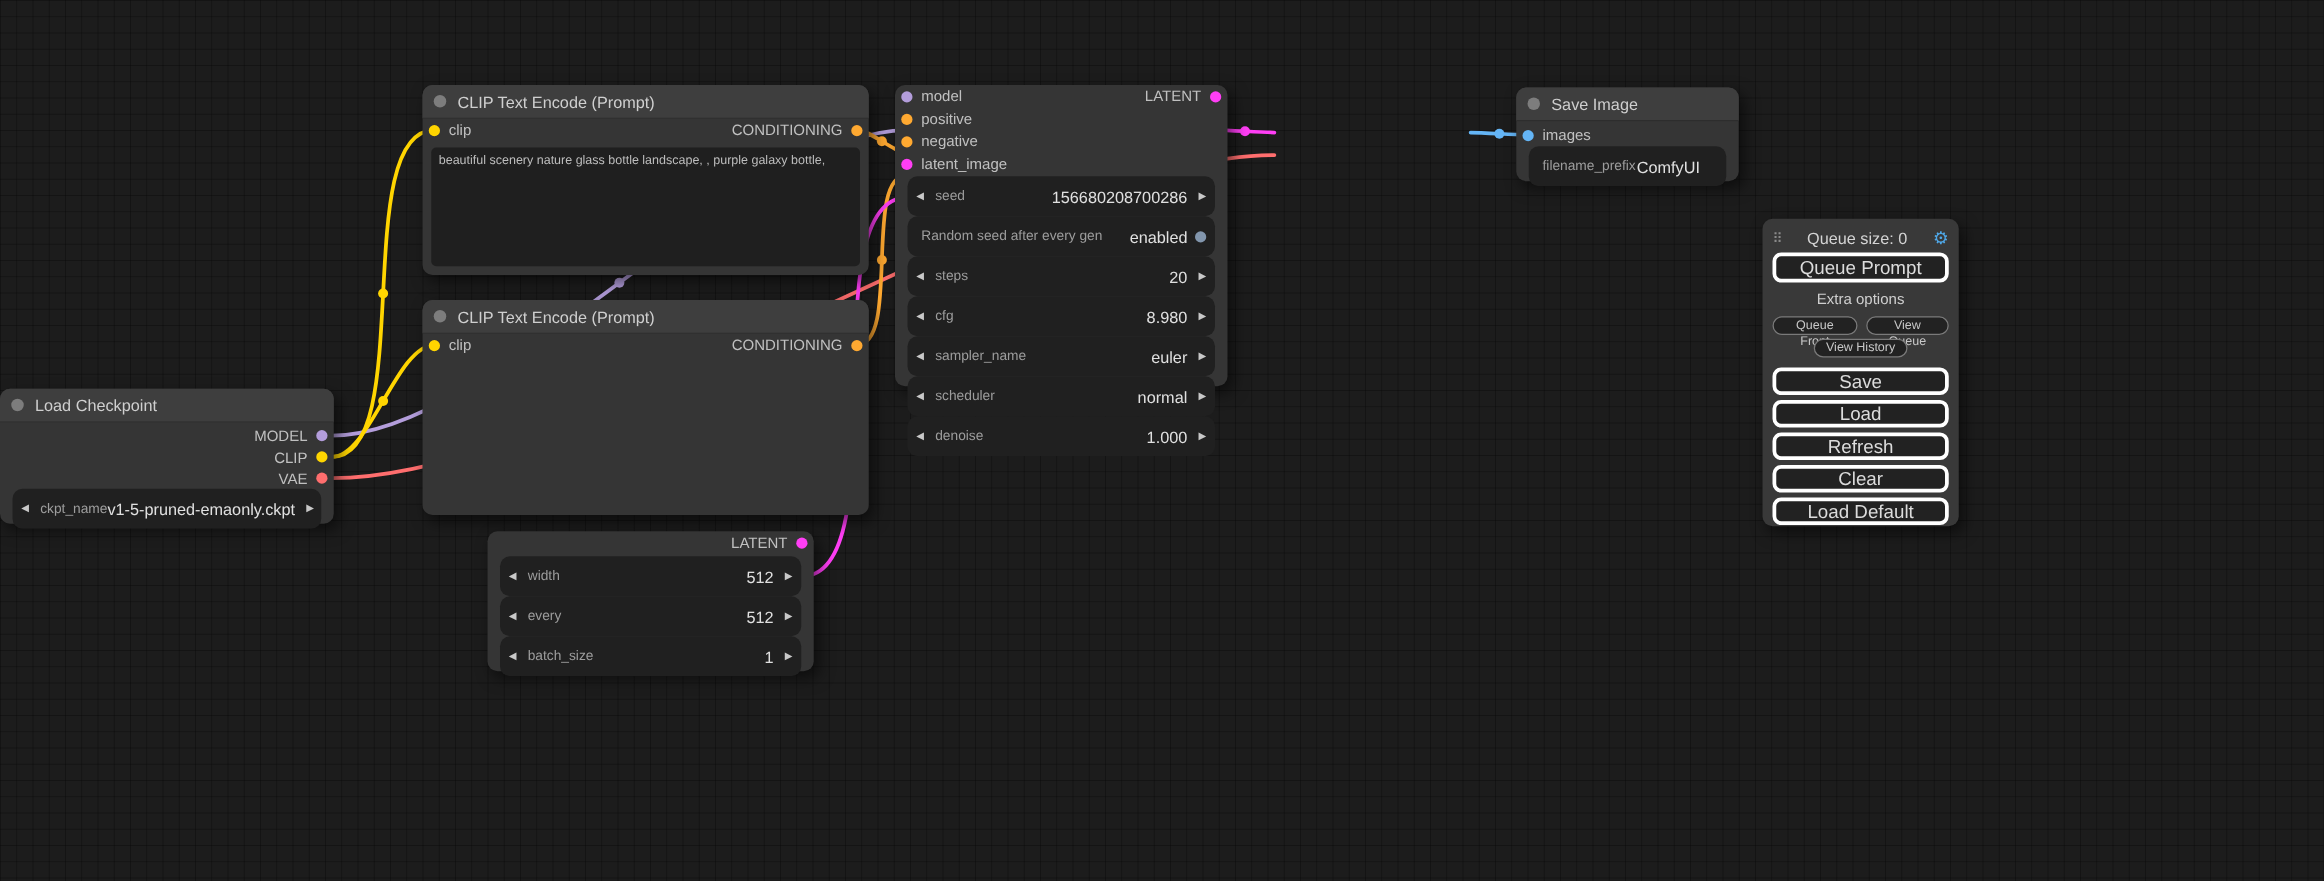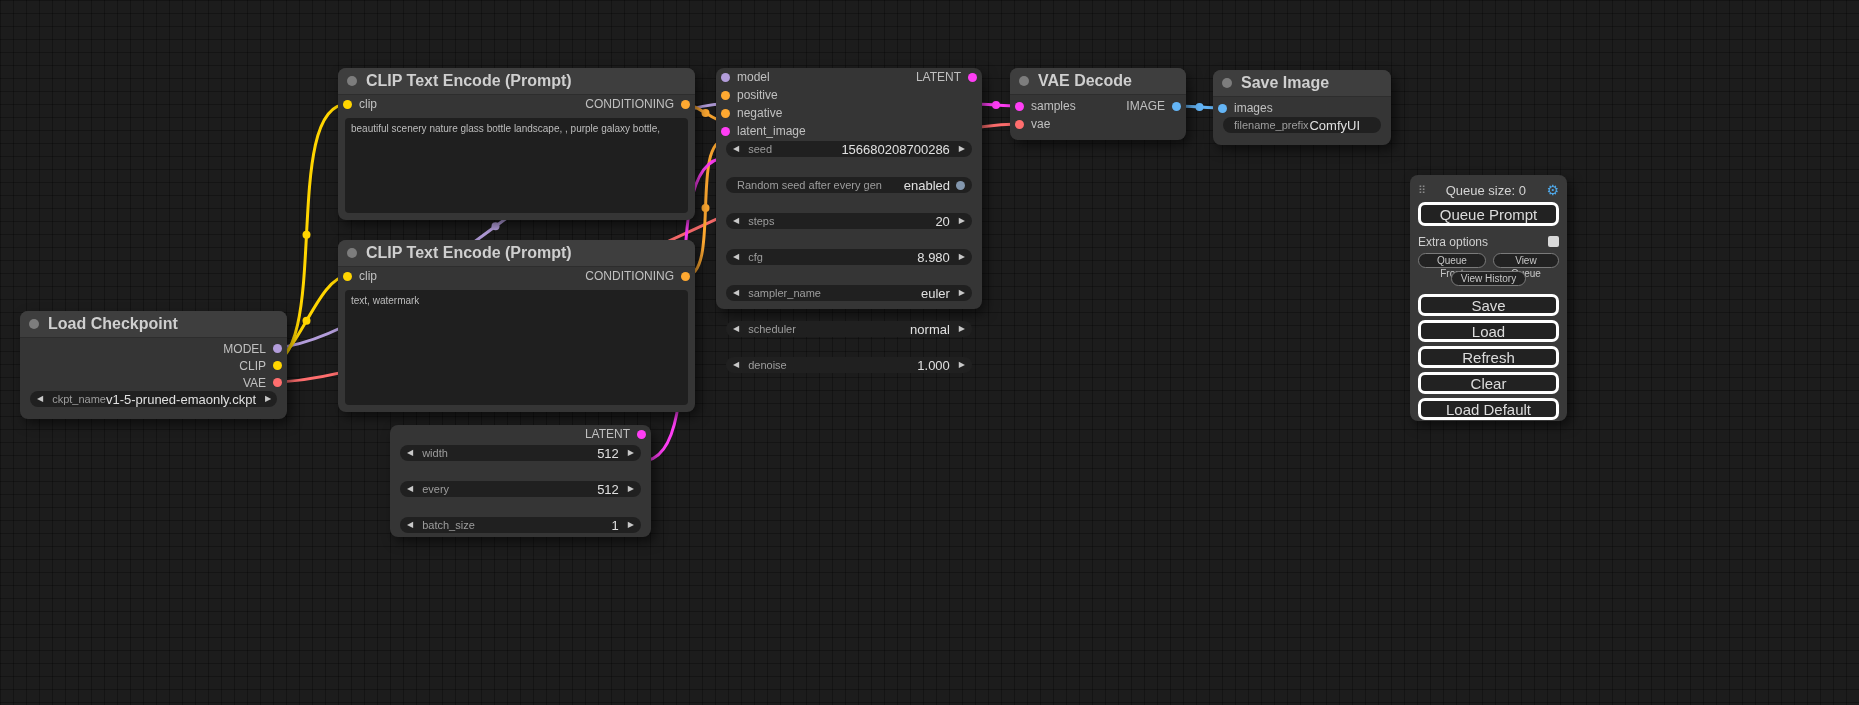--- a/index.html
+++ b/index.html
@@ -12,51 +12,51 @@
       linear-gradient(90deg, rgba(0,0,0,0.28) 1px, transparent 1px);
     background-size:13px 13px;
     font-family:"Liberation Sans", sans-serif;
   }
   #wires { position:absolute; left:0; top:0; z-index:1; }
   .node { position:absolute; z-index:2; background:#353535; border-radius:8px;
           box-shadow:4px 5px 12px rgba(0,0,0,0.55); }
   .ntitle { height:27px; display:flex; align-items:center; padding:0 10px 0 9px;
             background:#3e3e3e; border-radius:8px 8px 0 0; border-bottom:1px solid #2d2d2d; }
   .tdot { width:10px; height:10px; border-radius:50%; background:#7d7d7d; margin-right:9px; flex:none; }
-  .ttext { font-size:16px; color:#cfcfcf; white-space:nowrap; overflow:hidden;font-weight:bold; }
+  .ttext { font-size:13px; color:#cfcfcf; white-space:nowrap; overflow:hidden; }
   .srow { display:flex; align-items:center; height:18px; padding:0 5px; }
   .sin  { display:flex; align-items:center; gap:7px; }
   .sout { display:flex; align-items:center; gap:7px; margin-left:auto; }
   .dot  { width:9px; height:9px; border-radius:50%; background:#888; flex:none; }
   .slabel { font-size:12px; color:#c0c0c0; white-space:nowrap; }
   .prompt { margin:5px 7px; background:#1f1f1f; border-radius:4px; padding:4px 6px;
             font-family:Liberation Sans, sans-serif; font-size:10px; line-height:1.4;
             color:#bdbdbd; overflow:hidden; }
   .widget { display:flex; align-items:center; height:16px; background:#202020;
-            border-radius:8px; margin:0 10px 20px; padding:0 7px; }
+            border-radius:8px; margin:0 10px 0; padding:16px 7px; }
   .warr { color:#c8c8c8; font-size:8px; line-height:1; flex:none; }
   .wname { font-size:11px; color:#9d9d9d; margin-left:9px; white-space:nowrap; }
   .wval  { font-size:13px; color:#e0e0e0; margin-left:auto; margin-right:9px; white-space:nowrap; }
   .widget.toggle .wname { margin-left:4px; }
   .widget.toggle .wval  { margin-right:6px; }
   .knob { width:9px; height:9px; border-radius:50%; background:#8296ad; flex:none; }
   .nbody { overflow:hidden; }
 
   #menu { position:absolute; z-index:3; left:1410px; top:175px; width:157px; height:246px;
           background:#393939; border-radius:8px; box-shadow:4px 5px 12px rgba(0,0,0,0.55);
           padding:6px 8px 4px; }
   .mhead { display:flex; align-items:center; height:18px; margin-bottom:3px; }
   .drag { color:#8a8a8a; font-size:11px; letter-spacing:-1px; cursor:grab; }
   .qsize { flex:1; text-align:center; color:#d4d4d4; font-size:13px; }
   .gear { color:#4fa8e8; font-size:14px; cursor:pointer; }
   .mbtn { display:block; width:100%; background:#222; border:3px solid #ffffff; border-radius:7px;
           color:#dcdcdc; font-size:15px; font-family:inherit; height:22px; margin:4px 0; cursor:pointer; }
   .mbtn.big { height:24px; margin:2px 0 7px; }
-  .extra-row { display:flex; justify-content:space-between; align-items:center; gap:6px;
-               color:#cfcfcf; font-size:12px; height:17px; }
+  .extra-row { display:flex; justify-content:center; align-items:center; gap:6px;
+               color:#cfcfcf; font-size:12px; height:17px;flex-direction:column; }
   .checkbox { width:11px; height:11px; background:#d9d9d9; border-radius:2px; cursor:pointer; }
   .pill-row { display:flex; justify-content:center; gap:7px; margin:3px 0; }
   .pill { background:#222; border:1px solid #7a7a7a; border-radius:9px; color:#c8c8c8;
           font-size:10px; font-family:inherit; padding:0 9px; height:15px; line-height:13px; cursor:pointer; }
   .mgroup { margin-top:8px; }
 </style>
 </head>
 <body>
 
 <div id="canvas">
@@ -75,21 +75,21 @@
       <path d="M 685.5 276 C 720.9400902933387 276 690.0599097066613 140 725.5 140" fill="none" stroke="#FFA931" stroke-width="3" stroke-linecap="round"></path>
       <circle cx="705.5" cy="208" r="4" fill="#FFA931"></circle>
       <path d="M 641.5 461 C 720.1070130459109 461 646.8929869540891 158 725.5 158" fill="none" stroke="#FF3EF5" stroke-width="3" stroke-linecap="round"></path>
       <circle cx="683.5" cy="309.5" r="4" fill="#FF3EF5"></circle>
       <path d="M 972.5 104 C 984.2606334863391 104 1007.7393665136609 106 1019.5 106" fill="none" stroke="#FF3EF5" stroke-width="3" stroke-linecap="round"></path>
       <circle cx="996" cy="105" r="4" fill="#FF3EF5"></circle>
       <path d="M 1176.5 106 C 1188.0108644332213 106 1210.9891355667787 108 1222.5 108" fill="none" stroke="#64B5F6" stroke-width="3" stroke-linecap="round"></path>
       <circle cx="1199.5" cy="107" r="4" fill="#64B5F6"></circle>
     </svg>
 
-  <div class="node" style="left:20px;top:311px;width:267px;height:108px">
+  <div class="node" style="left:0;top:311px;width:267px;height:108px">
     <div class="ntitle">
       <span class="tdot"></span>
       <span class="ttext">Load Checkpoint</span>
     </div>
     <div class="nbody" style="padding-top:2px">
       <div class="srow" style="height:17px">
         <span class="sout">
           <span class="slabel">MODEL</span>
           <span class="dot" style="background: rgb(179, 157, 219);"></span>
         </span>
@@ -144,21 +144,20 @@
       <div class="srow">
         <span class="sin">
           <span class="dot" style="background: rgb(255, 213, 0);"></span>
           <span class="slabel">clip</span>
         </span>
         <span class="sout">
           <span class="slabel">CONDITIONING</span>
           <span class="dot" style="background: rgb(255, 169, 49);"></span>
         </span>
       </div>
-      <div class="prompt" style="height:115px">text, watermark</div>
     </div>
   </div>
 
   <div class="node" style="left:390px;top:425px;width:261px;height:112px">
     <div class="nbody">
       <div class="srow">
         <span class="sout">
           <span class="slabel">LATENT</span>
           <span class="dot" style="background: rgb(255, 62, 245);"></span>
         </span>
@@ -255,44 +254,20 @@
         <div class="widget">
           <span class="warr">◀</span>
           <span class="wname">denoise</span>
           <span class="wval">1.000</span>
           <span class="warr">▶</span>
         </div>
       </div>
     </div>
   </div>
 
-  <div class="node" style="left:1010px;top:68px;width:176px;height:72px">
-    <div class="ntitle">
-      <span class="tdot"></span>
-      <span class="ttext">VAE Decode</span>
-    </div>
-    <div class="nbody" style="padding-top:2px">
-      <div class="srow">
-        <span class="sin">
-          <span class="dot" style="background: rgb(255, 62, 245);"></span>
-          <span class="slabel">samples</span>
-        </span>
-        <span class="sout">
-          <span class="slabel">IMAGE</span>
-          <span class="dot" style="background: rgb(100, 181, 246);"></span>
-        </span>
-      </div>
-      <div class="srow">
-        <span class="sin">
-          <span class="dot" style="background: rgb(255, 110, 110);"></span>
-          <span class="slabel">vae</span>
-        </span>
-      </div>
-    </div>
-  </div>
 
   <div class="node" style="left:1213px;top:70px;width:178px;height:75px">
     <div class="ntitle">
       <span class="tdot"></span>
       <span class="ttext">Save Image</span>
     </div>
     <div class="nbody" style="padding-top:2px">
       <div class="srow">
         <span class="sin">
           <span class="dot" style="background: rgb(100, 181, 246);"></span>

